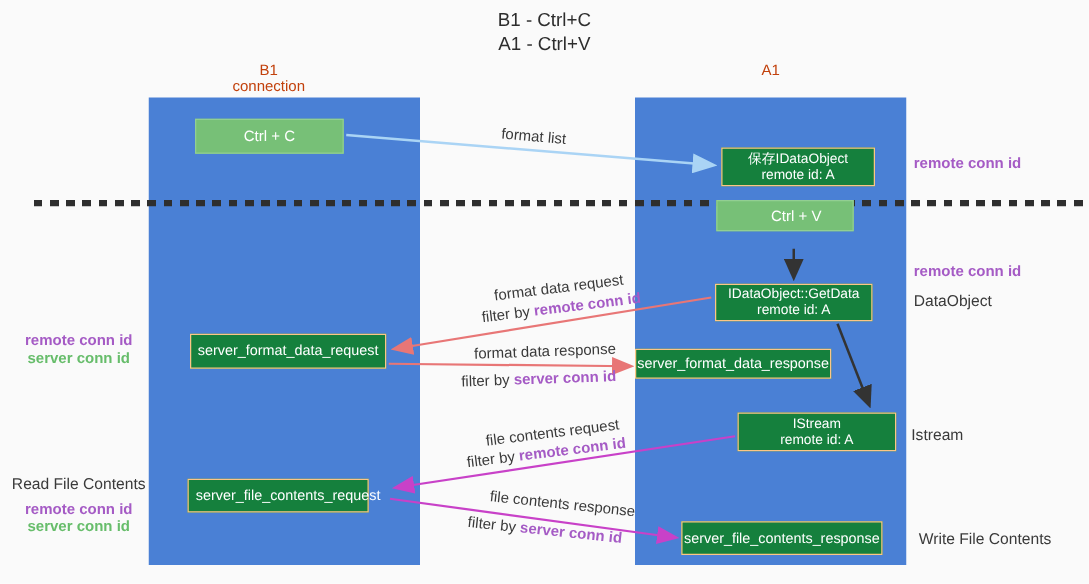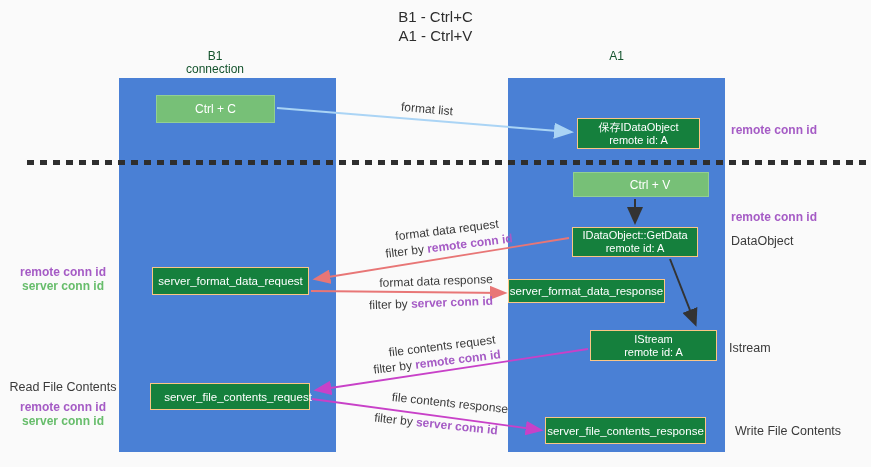--- a/index.html
+++ b/index.html
@@ -6,39 +6,39 @@
   .stage {
     position:relative; width:871px; height:467px;
     background:#fafafa; font-family:"Liberation Sans", sans-serif;
     overflow:hidden; color:#3a3a3a;
   }
   .title-block { position:absolute; top:7px; left:0; width:871px; text-align:center;
     font-size:15px; line-height:19px; color:#2d2d2d; }
   .lane { position:absolute; top:78px; height:374px; width:217px; background:#4a80d5; }
   .lane-left { left:119px; }
   .lane-right { left:508px; }
-  .lane-header { position:absolute; top:50px; text-align:center; font-size:12px; line-height:13px; color:#14532d; }
+  .lane-header { position:absolute; top:50px; text-align:center; font-size:12px; line-height:13px; color:#c2410c; }
   .lane-header.left { left:110px; width:210px; }
   .lane-header.right { left:508px; width:217px; }
   .divider { position:absolute; top:160px; left:27px; right:0; height:5px;
     background:repeating-linear-gradient(90deg,#2e2e2e 0,#2e2e2e 7px,transparent 7px,transparent 13px); }
   .node { position:absolute; display:flex; align-items:center; justify-content:center;
     color:#fff; font-size:12px; box-sizing:border-box; }
   .green  { background:#77c077; border:1px solid #92cf92; }
   .orange { background:#15803d; border:1px solid #fcc685; }
   .two-line { flex-direction:column; font-size:11px; line-height:13px; }
   .small { font-size:11.5px; }
   .n-ctrl-c { left:156px; top:95px;  width:119px; height:28px; }
   .n-save   { left:577px; top:118px; width:123px; height:31px; }
-  .n-ctrl-v { left:573px; top:172px; width:136px; height:25px;padding-left:18px; }
+  .n-ctrl-v { left:573px; top:160px; width:110px; height:25px;padding-left:18px; }
   .n-getdata{ left:572px; top:227px; width:126px; height:30px; }
   .n-freq   { left:152px; top:267px; width:157px; height:28px; }
   .n-fres   { left:508px; top:279px; width:157px; height:24px; }
   .n-istream{ left:590px; top:330px; width:127px; height:31px; }
-  .n-creq   { left:150px; top:383px; width:160px; height:27px;padding-left:16px; }
+  .n-creq   { left:150px; top:383px; width:145px; height:27px;padding-left:16px; }
   .n-cres   { left:545px; top:417px; width:161px; height:27px; }
   .lbl { position:absolute; font-size:12px; white-space:nowrap; color:#3a3a3a; }
   .edge-lbl { transform-origin:center; }
   .purple { color:#a55bc5; font-weight:bold; }
   .greent { color:#67bd6b; font-weight:bold; }
   .side-right { font-size:12.5px; }
   .side-block { position:absolute; text-align:center; font-size:12px; line-height:14px; }
   svg.arrows { position:absolute; left:0; top:0; width:871px; height:467px; pointer-events:none; }
 </style>
 </head>

